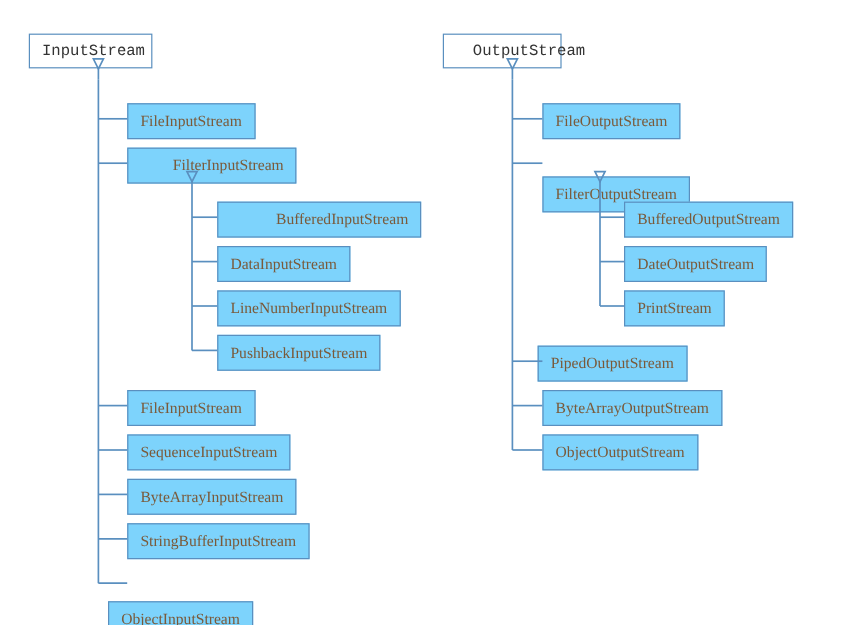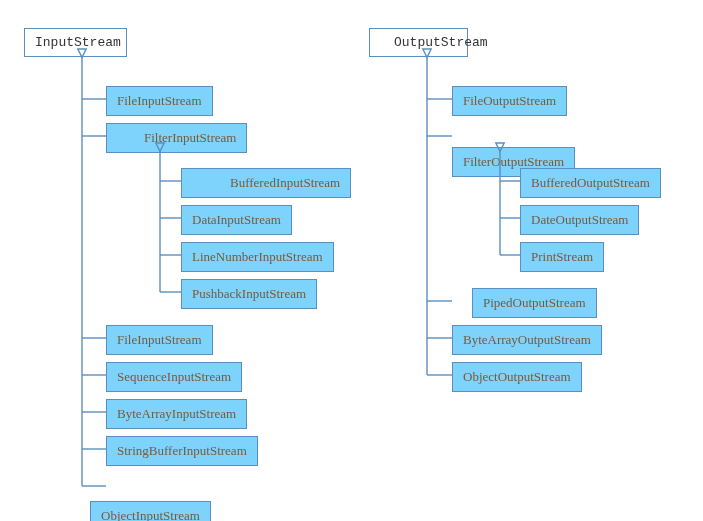--- a/index.html
+++ b/index.html
@@ -57,21 +57,21 @@
 
 <div class="box root" style="left:369px; top:28px; width:99px;padding-left:24px;">OutputStream</div>
 
 <div class="box child" style="left:452px; top:86px;">FileOutputStream</div>
 <div class="box child" style="left:452px; top:123px;margin-top:24px;">FilterOutputStream</div>
 
 <div class="box child" style="left:520px; top:168px;">BufferedOutputStream</div>
 <div class="box child" style="left:520px; top:205px;">DateOutputStream</div>
 <div class="box child" style="left:520px; top:242px;">PrintStream</div>
 
-<div class="box child" style="left:472px; top:288px;">PipedOutputStream</div>
+<div class="box child" style="left:448px; top:288px;">PipedOutputStream</div>
 <div class="box child" style="left:452px; top:325px;">ByteArrayOutputStream</div>
 <div class="box child" style="left:452px; top:362px;">ObjectOutputStream</div>
 
 <svg width="703" height="521">
   <defs>
     <marker id="arrow" markerWidth="8" markerHeight="8" refX="6" refY="4" orient="auto">
       <path d="M1,1 L7,4 L1,7 Z" fill="none" stroke="#5a8fbf" stroke-width="1"></path>
     </marker>
   </defs>
   <g stroke="#5a8fbf" stroke-width="1.4" fill="none">

